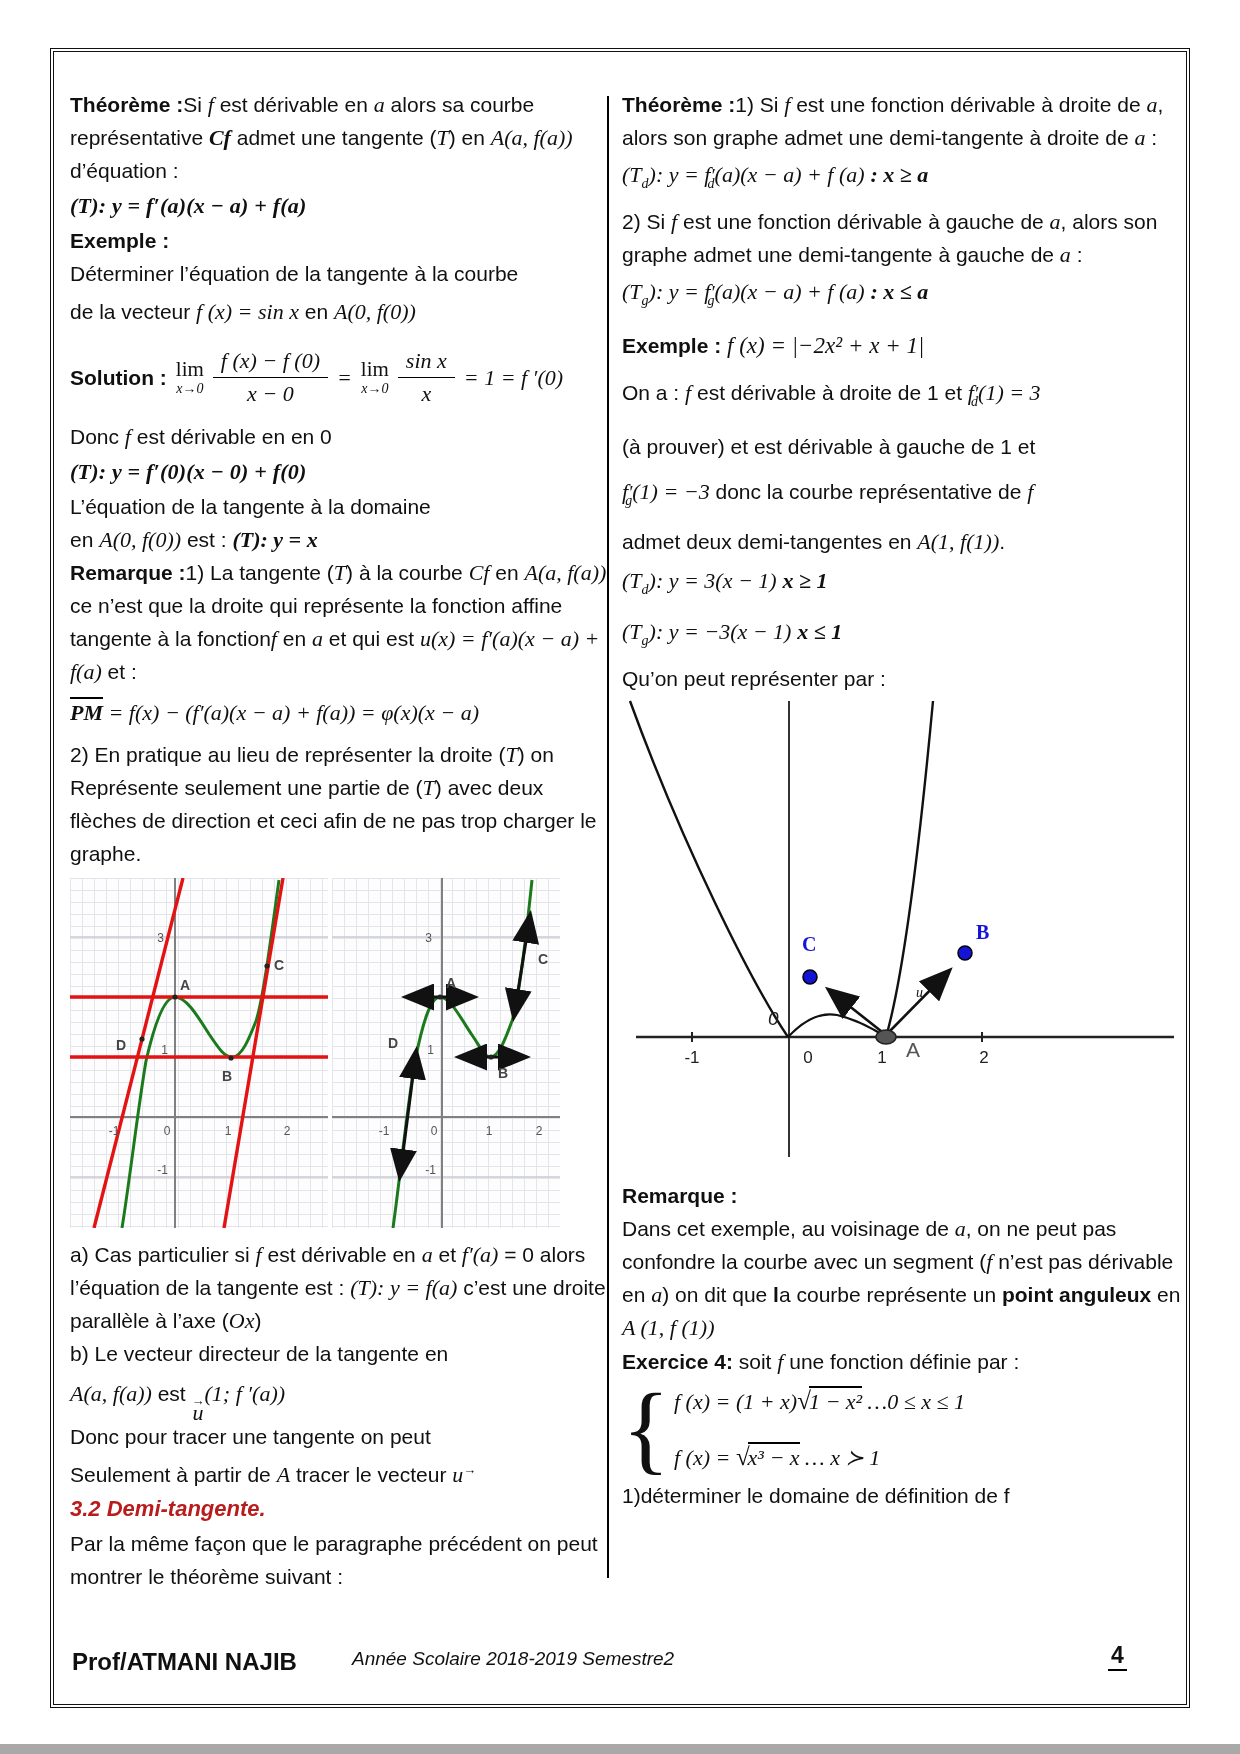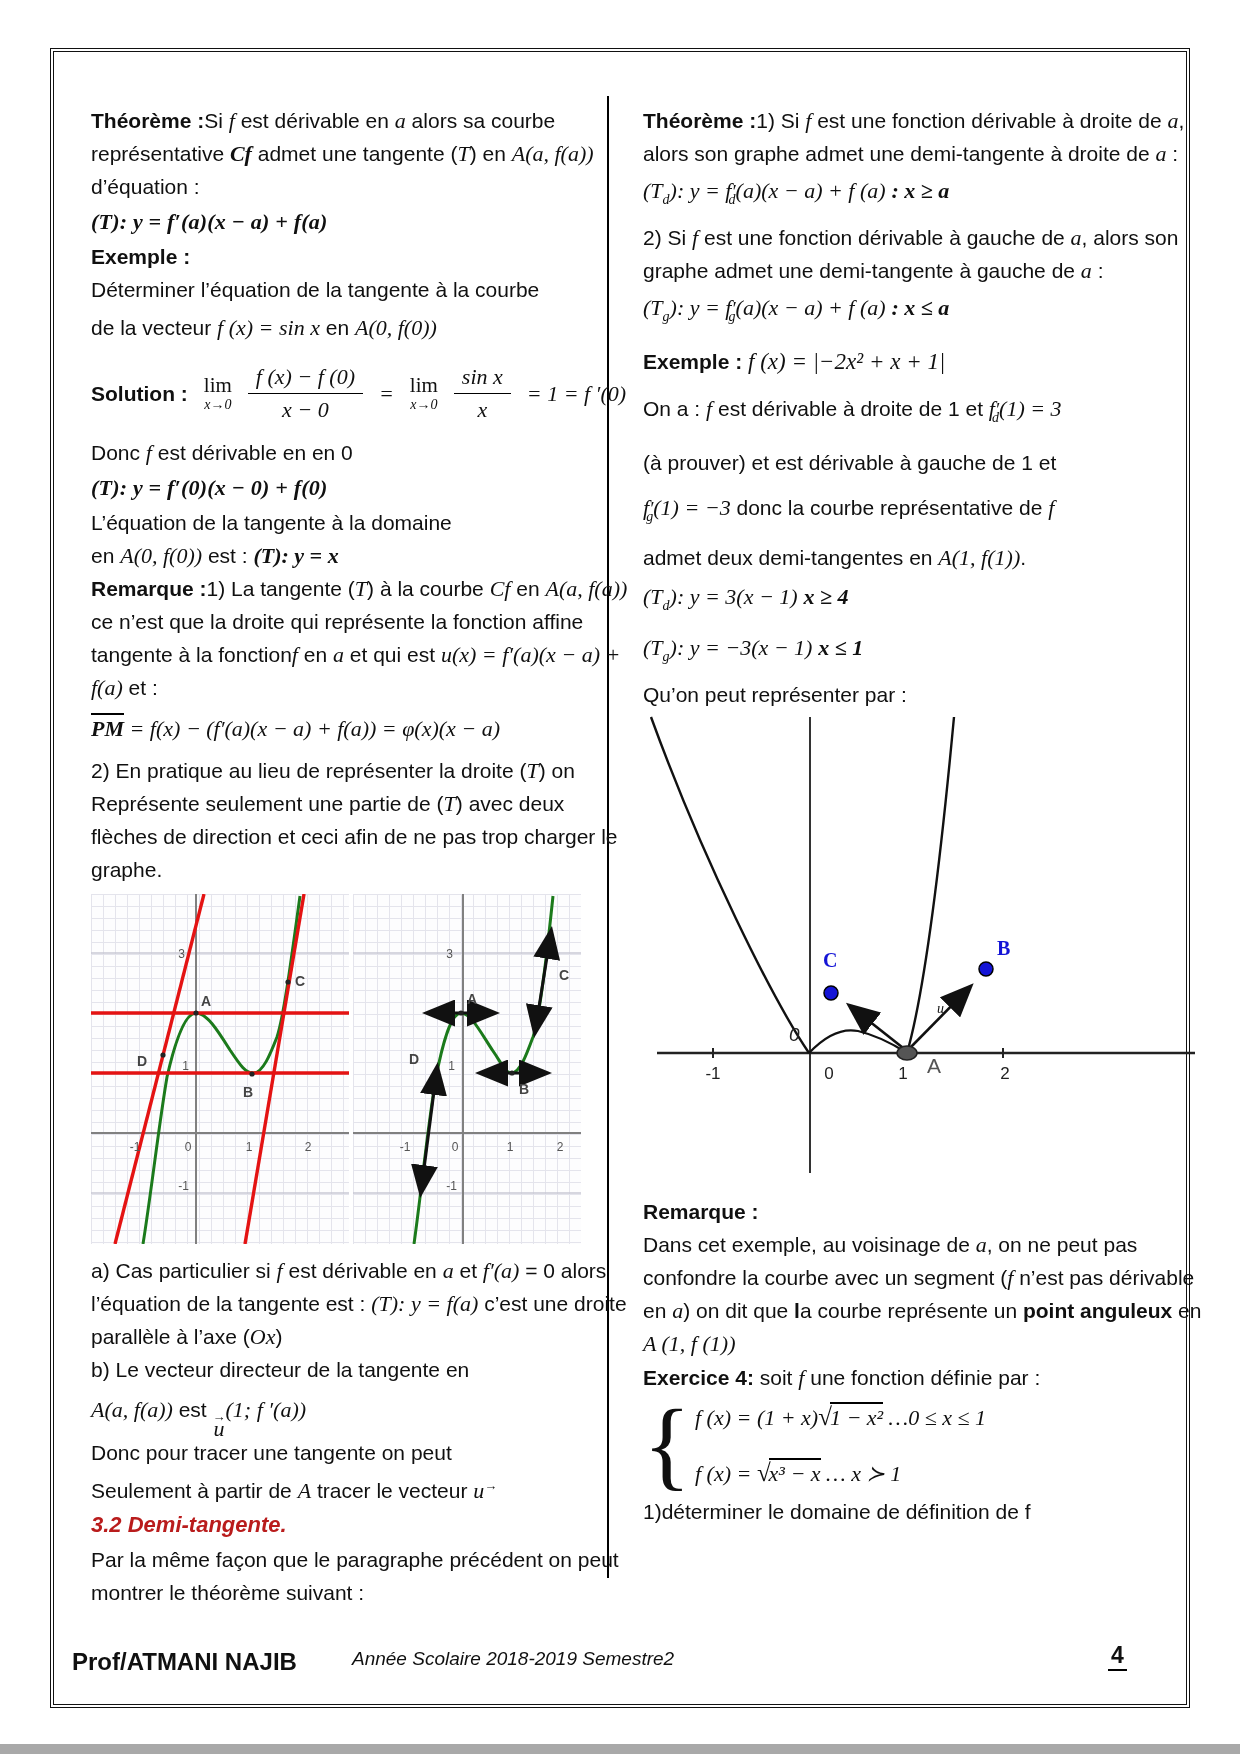--- a/index.html
+++ b/index.html
@@ -1,35 +1,35 @@
 <!DOCTYPE html>
 <html><head>
 <meta charset="utf-8">
 <style>
   html,body{margin:0;padding:0;}
   body{width:1240px;height:1754px;background:#fff;position:relative;overflow:hidden;
        font-family:"Liberation Sans",sans-serif;color:#101010;}
   .frame{position:absolute;left:50px;top:48px;width:1132px;height:1652px;border:4px double #111;background:#fff;}
   .divider{position:absolute;left:607px;top:96px;width:2px;height:1482px;background:#000;}
-  .col{position:absolute;top:104px;margin-left:21px;}
+  .col{position:absolute;top:88px;}
   .col-left{left:70px;width:537px;}
   .col-right{left:622px;width:562px;}
   p{margin:0;font-size:21px;line-height:33px;}
   .r-n{}
   .r-b{font-weight:700;}
   .r-i{font-family:"Liberation Serif",serif;font-style:italic;font-size:22px;}
   .r-bi{font-family:"Liberation Serif",serif;font-style:italic;font-weight:700;font-size:22px;}
   .mser{font-family:"Liberation Serif",serif;font-style:italic;font-size:22px;}
   .mbold{font-weight:700;}
   .eqb{font-family:"Liberation Serif",serif;font-style:italic;font-weight:700;font-size:22px;line-height:37px;letter-spacing:.2px;}
   .eqline{line-height:42px;}
   .tsub{font-size:14px;font-style:italic;vertical-align:-6px;}
   .fsub{font-size:14px;font-style:italic;vertical-align:-6px;margin-left:-7px;}
   .prm{font-size:19px;}
-  .solrow{display:flex;align-items:center;gap:16px;height:86px;}
+  .solrow{display:flex;align-items:center;gap:9px;height:86px;}
   .sol-label{font-size:21px;font-weight:700;white-space:nowrap;}
   .lim{display:inline-flex;flex-direction:column;align-items:center;line-height:1;}
   .lim .l1{font-family:"Liberation Serif",serif;font-size:21px;}
   .lim .l2{font-family:"Liberation Serif",serif;font-style:italic;font-size:14px;margin-top:2px;text-align:center;}
   .frac{display:inline-flex;flex-direction:column;align-items:center;line-height:1.25;}
   .frac .num{padding:0 8px 2px 8px;border-bottom:1.8px solid #000;}
   .frac .den{padding-top:2px;}
   .ol{border-top:2.2px solid #000;font-weight:700;padding-top:1px;}
   .pmrow{line-height:50px;}
   .vec{display:inline-flex;flex-direction:column;align-items:center;line-height:.7;vertical-align:-4px;}
@@ -206,21 +206,21 @@
   <p style="line-height:44px">(à prouver) et est dérivable à gauche de 1 et</p>
 
   <p style="line-height:46px">
     <span class="mser"><span>f</span><span class="prm">′</span><sub class="fsub">g</sub><span>(1) = −3</span></span><span><span class="r-n"> donc la courbe représentative de </span><span class="r-i">f</span></span>
   </p>
 
   <p style="line-height:36px"><span class="r-n">admet deux demi-tangentes en </span><span class="r-i">A(1, f(1))</span><span class="r-n">.</span></p>
 
   <p class="eqline">
     <span class="mser"><span>(T</span><sub class="tsub">d</sub><span>): y = 3(x − 1)</span></span>
-    <span class="mser mbold">  x ≥ 4</span>
+    <span class="mser mbold">  x ≥ 1</span>
   </p>
   <p class="eqline">
     <span class="mser"><span>(T</span><sub class="tsub">g</sub><span>): y = −3(x − 1)</span></span>
     <span class="mser mbold"> x ≤ 1</span>
   </p>
 
   <p>Qu’on peut représenter par :</p>
 
   
   <svg width="562" height="460" viewBox="0 0 562 460" style="margin-top:4px">

